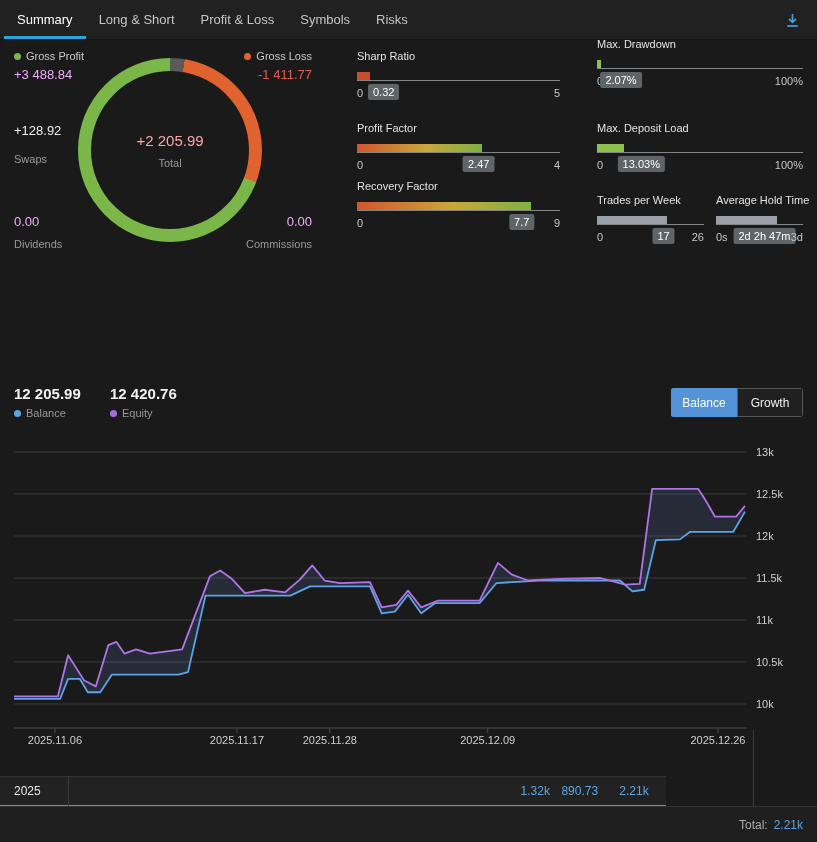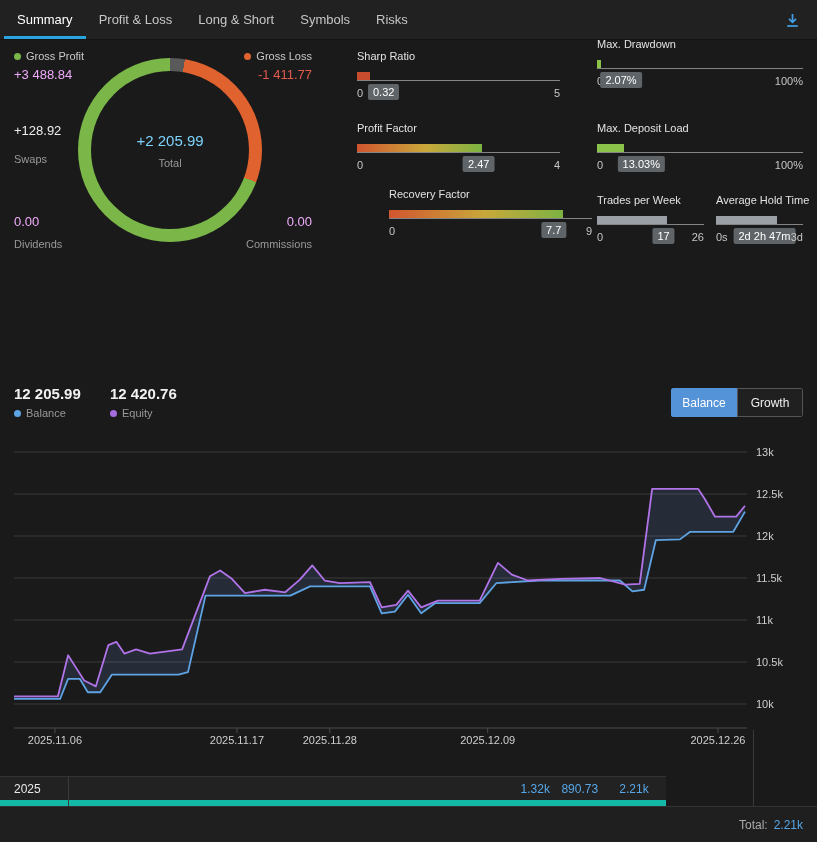--- a/index.html
+++ b/index.html
@@ -30,30 +30,30 @@
   .swaps{left:14px;top:123px;}
   .swaps .lab2{margin-top:15px;}
   .dividends{left:14px;top:214px;}
   .dividends .lab2{margin-top:9px;}
   .commissions{left:229px;top:214px;width:83px;}
   .commissions .lab2{margin-top:9px;}
 
   
   .donut{position:absolute;left:78px;top:58px;width:184px;height:184px;border-radius:50%;}
   .donut-hole{position:absolute;inset:13px;border-radius:50%;background:#1a1a1a;display:flex;flex-direction:column;align-items:center;justify-content:center;gap:8px;}
-  .donut-total{font-size:15px;color:#7dd3fc;}
+  .donut-total{font-size:15px;color:#fca5a5;}
   .donut-total-label{font-size:11px;color:#999;}
 
   
   .gauge{position:absolute;}
   .c1r1{left:357px;top:50px;width:203px;}
   .c2r1{left:597px;top:38px;width:206px;}
   .c1r2{left:357px;top:122px;width:203px;}
   .c2r2{left:597px;top:122px;width:206px;}
-  .c1r3{left:357px;top:188px;width:203px;margin-left:32px;}
+  .c1r3{left:357px;top:180px;width:203px;}
   .c2r3a{left:597px;top:194px;width:107px;}
   .c2r3b{left:716px;top:194px;width:87px;}
   .g-label{font-size:11px;color:#e2e2e2;white-space:nowrap;}
   .g-track{position:relative;height:9px;margin-top:10px;border-bottom:1px solid #848484;}
   .g-fill{position:absolute;left:0;bottom:0;height:8px;}
   .g-fill.red{background:#c94c2e;}
   .g-fill.green{background:#8bc34a;}
   .g-fill.gradient{background:linear-gradient(90deg,#d2552f,#c9a83a 55%,#7cb342);}
   .g-fill.gray{background:#9aa0a6;}
   .g-scale{position:relative;height:18px;margin-top:3px;font-size:11px;color:#c6c6c6;}
@@ -67,38 +67,38 @@
   .toggle{position:absolute;right:14px;top:388px;display:flex;border-radius:3px;overflow:hidden;}
   .toggle .opt{width:66px;height:29px;display:flex;align-items:center;justify-content:center;font-size:12px;color:#f0f0f0;background:#202020;border:1px solid #555;cursor:pointer;font-family:inherit;}
   .toggle .opt.active{background:#5493d8;border-color:#5493d8;color:#fff;}
 
   
   .chart-svg{position:absolute;left:0;top:440px;}
 
   
   .t-header{position:absolute;top:748px;left:0;width:817px;height:26px;display:grid;grid-template-columns:68px repeat(12,1fr) 64px;align-items:center;}
   .h-cell{font-size:11px;color:#b3b3b3;text-align:center;}
-  .t-row{position:absolute;top:776px;left:0;width:666px;height:30px;display:grid;grid-template-columns:68px repeat(12,1fr) 64px;align-items:center;background:#222;border-top:1px solid #333;border-bottom:6px solid #14b8a6;cursor:pointer;}
+  .t-row{position:absolute;top:776px;left:0;width:666px;height:30px;display:grid;grid-template-columns:68px repeat(12,1fr) 64px;align-items:center;background:#222;border-top:1px solid #333;border-bottom:1px solid #14b8a6;cursor:pointer;}
   .r-label{font-size:12px;color:#e8e8e8;padding-left:14px;}
   .r-cell{font-size:12px;color:#57a7e8;text-align:center;white-space:nowrap;}
   .vline{position:absolute;width:1px;background:#3a3a3a;}
   .t-footer{position:absolute;top:806px;left:0;width:817px;height:36px;background:#1f1f1f;border-top:1px solid #333;display:flex;align-items:center;justify-content:flex-end;gap:6px;padding-right:14px;font-size:12px;}
   .t-footer .lab{color:#aaa;}
   .t-footer .val{color:#57a7e8;}
 </style>
 </head>
 <body>
 
 <div class="app">
 
   <header class="tabbar">
     <nav class="tabs">
         <button class="tab active">Summary</button>
+        <button class="tab">Long &amp; Short</button>
         <button class="tab">Profit &amp; Loss</button>
-        <button class="tab">Long &amp; Short</button>
         <button class="tab">Symbols</button>
         <button class="tab">Risks</button>
       </nav>
     <button class="download">
       <svg width="17" height="17" viewBox="0 0 17 17">
         <path d="M8.5 2v8" stroke="#42a0e6" stroke-width="1.7" fill="none"></path>
         <path d="M5 6.8L8.5 10.3L12 6.8" stroke="#42a0e6" stroke-width="1.7" fill="none"></path>
         <path d="M3.2 14h10.6" stroke="#42a0e6" stroke-width="1.7"></path>
       </svg>
     </button>

